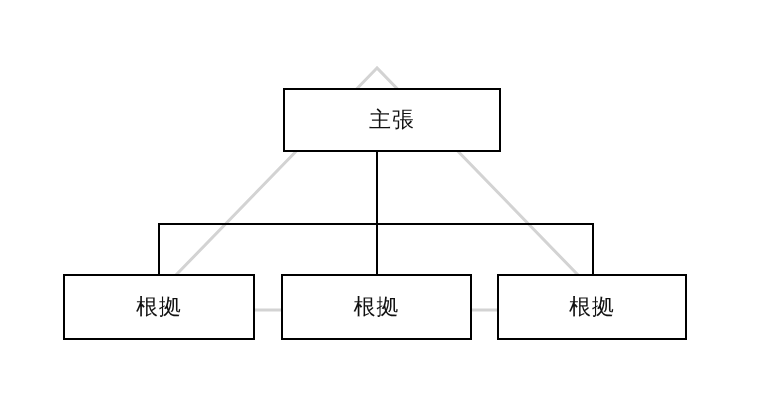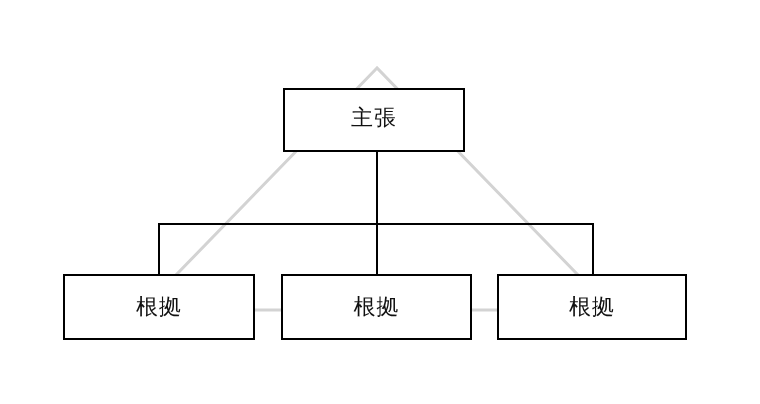--- a/index.html
+++ b/index.html
@@ -29,21 +29,21 @@
     align-items: center;
     justify-content: center;
   }
   .node-label {
     font-size: 22px;
     line-height: 1;
     color: #111111;
     letter-spacing: 1px;
     white-space: nowrap;
   }
-  .node-claim    { left: 283px; top: 88px;  width: 182px; height: 64px; font-family: Liberation Mono, monospace; }
+  .node-claim    { left: 283px; top: 88px;  width: 218px; height: 64px; }
   .node-ev-left  { left: 63px;  top: 274px; width: 192px; height: 66px; }
   .node-ev-mid   { left: 281px; top: 274px; width: 191px; height: 66px; }
   .node-ev-right { left: 497px; top: 274px; width: 190px; height: 66px; }
 </style>
 </head>
 <body>
 
 <div class="canvas">
 
   <svg class="layer" width="760" height="404" viewBox="0 0 760 404">

